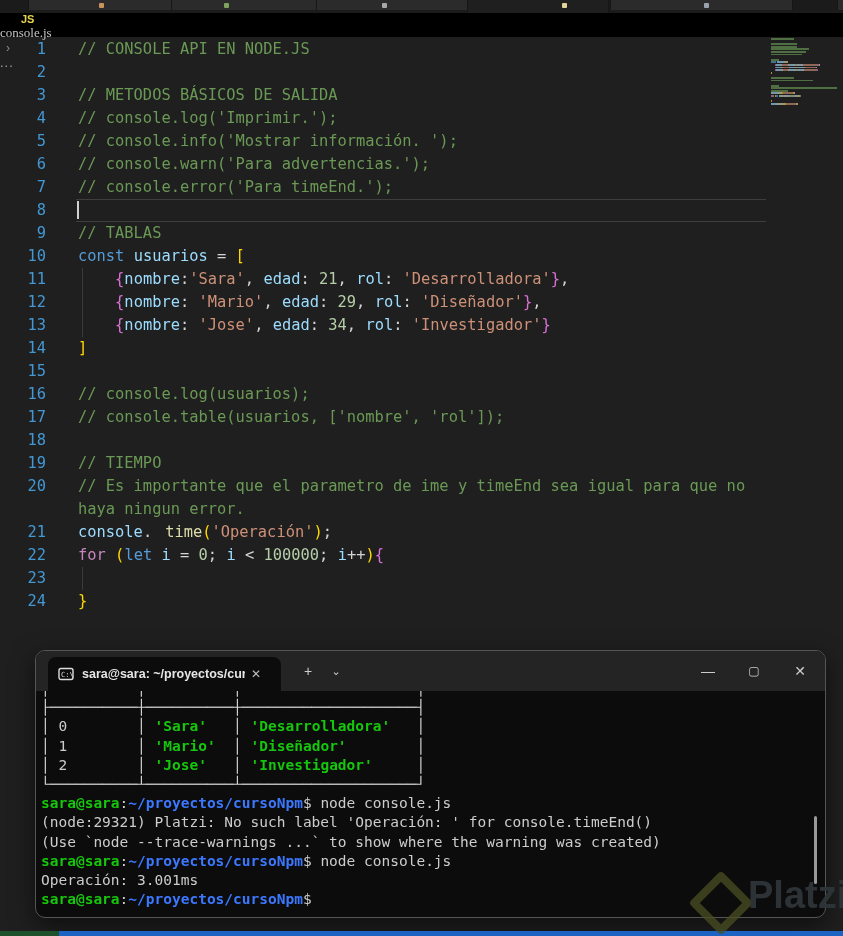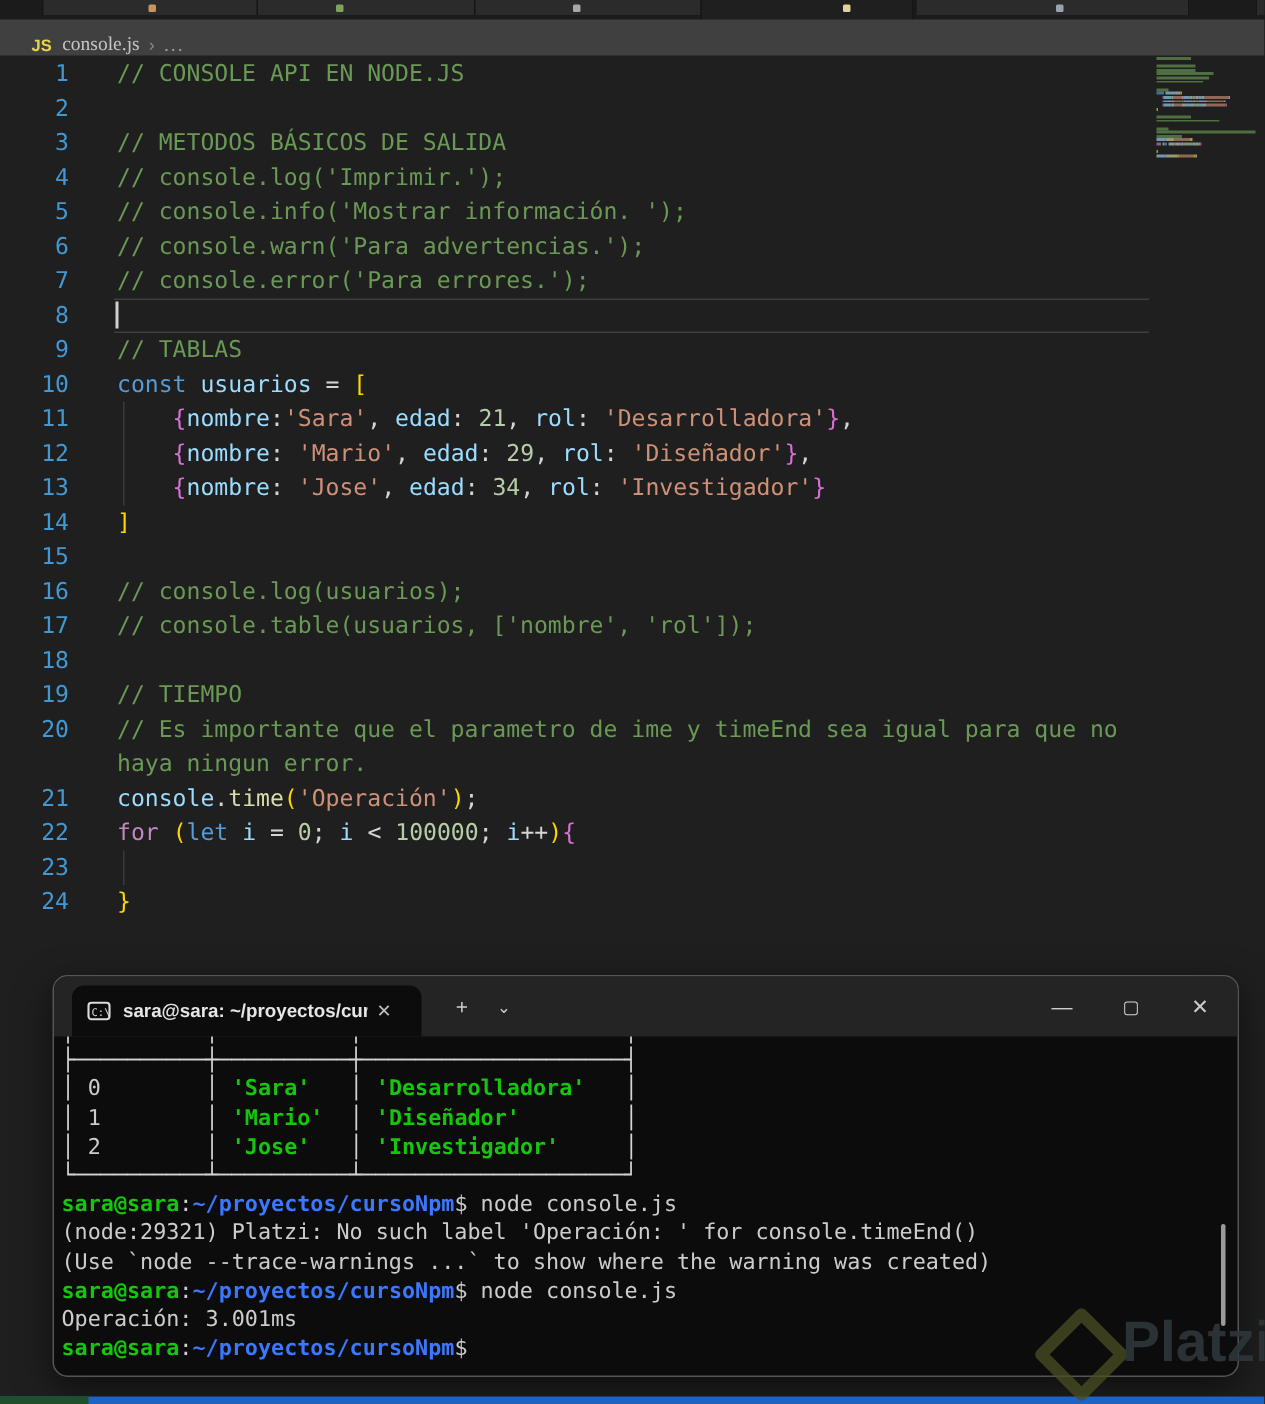--- a/index.html
+++ b/index.html
@@ -6,37 +6,37 @@
   body{width:843px;height:936px;position:relative;overflow:hidden;
        font-family:"Liberation Sans",sans-serif;-webkit-font-smoothing:antialiased;}
 
   
   .tabstrip{position:absolute;left:0;top:0;width:843px;height:13px;background:#1b1b1b;}
   .tabfrag{position:absolute;top:0;height:10px;background:#2b2b2c;border-left:1px solid #161616;border-right:1px solid #161616;}
   .tabfrag.active{background:#1f1f1f;height:13px;}
   .tabfrag i{position:absolute;top:3px;width:5px;height:5px;border-radius:1px;display:block;}
 
   
-  .breadcrumb{position:absolute;left:0;top:13px;width:843px;height:24px;display:flex;align-items:flex-end;
-              color:#a9a9a9;font-size:13px;background:#404040;}
+  .breadcrumb{position:absolute;left:0;top:13px;width:843px;height:24px;display:flex;align-items:flex-start;
+              color:#a9a9a9;font-size:13px;background:#000000;flex-direction:column;}
   .js-badge{display:inline-block;margin:0 7px 0 21px;color:#e8d44d;font-weight:bold;font-size:11px;
             font-family:"Liberation Sans",sans-serif;}
   .bc-sep{margin:0 6px;color:#8a8a8a;font-size:12px;}
   .bc-file{color:#c5c5c5;font-family:Liberation Serif, serif;}
   .bc-more{color:#a0a0a0;letter-spacing:1px;}
 
   
   .code-area{position:absolute;left:0;top:38px;width:768px;}
   .code-line{display:flex;height:23px;line-height:23px;white-space:pre;
              font-family:"DejaVu Sans Mono","Liberation Mono",monospace;font-size:15.4px;}
   .gutter{width:46px;text-align:right;color:var(--c-line_number);flex:0 0 46px;}
   .ctext{margin-left:32px;}
   .tk-comment{color:var(--c-comment);margin-top:16px;} .tk-kw{color:var(--c-keyword);} .tk-ctrl{color:var(--c-control);}
   .tk-var{color:var(--c-variable);} .tk-str{color:var(--c-string);} .tk-num{color:var(--c-number);}
-  .tk-fn{color:var(--c-function);} .tk-p{color:var(--c-punctuation);}
+  .tk-fn{color:var(--c-function);margin-left:13px;} .tk-p{color:var(--c-punctuation);}
   .tk-b1{color:var(--c-bracket1);} .tk-b2{color:var(--c-bracket2);}
   .current-line{position:absolute;left:76px;width:690px;height:21px;
                 border-top:1px solid #3e3e3e;border-bottom:1px solid #3e3e3e;pointer-events:none;}
   .cursor-caret{position:absolute;left:1px;top:1px;width:1.5px;height:18px;background:#d0d0d0;}
   .indent-guide{position:absolute;width:1px;background:#3a3a3a;left:82px;}
 
   
   .minimap{position:absolute;left:771px;top:38px;width:72px;}
   .mm-row{height:2.6px;white-space:nowrap;font-size:0;}
   .mm-row b{display:inline-block;height:1.9px;opacity:.65;}
@@ -101,21 +101,21 @@
   <span class="bc-more">...</span>
 </div>
 
 <div class="code-area" id="code-area">
     <div class="code-line"><span class="gutter">1</span><span class="ctext"><span class="tk-comment">// CONSOLE API EN NODE.JS</span></span></div>
     <div class="code-line"><span class="gutter">2</span><span class="ctext"></span></div>
     <div class="code-line"><span class="gutter">3</span><span class="ctext"><span class="tk-comment">// METODOS BÁSICOS DE SALIDA</span></span></div>
     <div class="code-line"><span class="gutter">4</span><span class="ctext"><span class="tk-comment">// console.log('Imprimir.');</span></span></div>
     <div class="code-line"><span class="gutter">5</span><span class="ctext"><span class="tk-comment">// console.info('Mostrar información. ');</span></span></div>
     <div class="code-line"><span class="gutter">6</span><span class="ctext"><span class="tk-comment">// console.warn('Para advertencias.');</span></span></div>
-    <div class="code-line"><span class="gutter">7</span><span class="ctext"><span class="tk-comment">// console.error('Para errores.');</span></span></div>
+    <div class="code-line"><span class="gutter">7</span><span class="ctext"><span class="tk-comment">// console.error('Para timeEnd.');</span></span></div>
     <div class="code-line"><span class="gutter">8</span><span class="ctext"></span></div>
     <div class="code-line"><span class="gutter">9</span><span class="ctext"><span class="tk-comment">// TABLAS</span></span></div>
     <div class="code-line"><span class="gutter">10</span><span class="ctext"><span class="tk-kw">const</span><span class="tk-p"> </span><span class="tk-var">usuarios</span><span class="tk-p"> = </span><span class="tk-b1">[</span></span></div>
     <div class="code-line"><span class="gutter">11</span><span class="ctext"><span class="tk-p">    </span><span class="tk-b2">{</span><span class="tk-var">nombre</span><span class="tk-p">:</span><span class="tk-str">'Sara'</span><span class="tk-p">, </span><span class="tk-var">edad</span><span class="tk-p">: </span><span class="tk-num">21</span><span class="tk-p">, </span><span class="tk-var">rol</span><span class="tk-p">: </span><span class="tk-str">'Desarrolladora'</span><span class="tk-b2">}</span><span class="tk-p">,</span></span></div>
     <div class="code-line"><span class="gutter">12</span><span class="ctext"><span class="tk-p">    </span><span class="tk-b2">{</span><span class="tk-var">nombre</span><span class="tk-p">: </span><span class="tk-str">'Mario'</span><span class="tk-p">, </span><span class="tk-var">edad</span><span class="tk-p">: </span><span class="tk-num">29</span><span class="tk-p">, </span><span class="tk-var">rol</span><span class="tk-p">: </span><span class="tk-str">'Diseñador'</span><span class="tk-b2">}</span><span class="tk-p">,</span></span></div>
     <div class="code-line"><span class="gutter">13</span><span class="ctext"><span class="tk-p">    </span><span class="tk-b2">{</span><span class="tk-var">nombre</span><span class="tk-p">: </span><span class="tk-str">'Jose'</span><span class="tk-p">, </span><span class="tk-var">edad</span><span class="tk-p">: </span><span class="tk-num">34</span><span class="tk-p">, </span><span class="tk-var">rol</span><span class="tk-p">: </span><span class="tk-str">'Investigador'</span><span class="tk-b2">}</span></span></div>
     <div class="code-line"><span class="gutter">14</span><span class="ctext"><span class="tk-b1">]</span></span></div>
     <div class="code-line"><span class="gutter">15</span><span class="ctext"></span></div>
     <div class="code-line"><span class="gutter">16</span><span class="ctext"><span class="tk-comment">// console.log(usuarios);</span></span></div>
     <div class="code-line"><span class="gutter">17</span><span class="ctext"><span class="tk-comment">// console.table(usuarios, ['nombre', 'rol']);</span></span></div>

